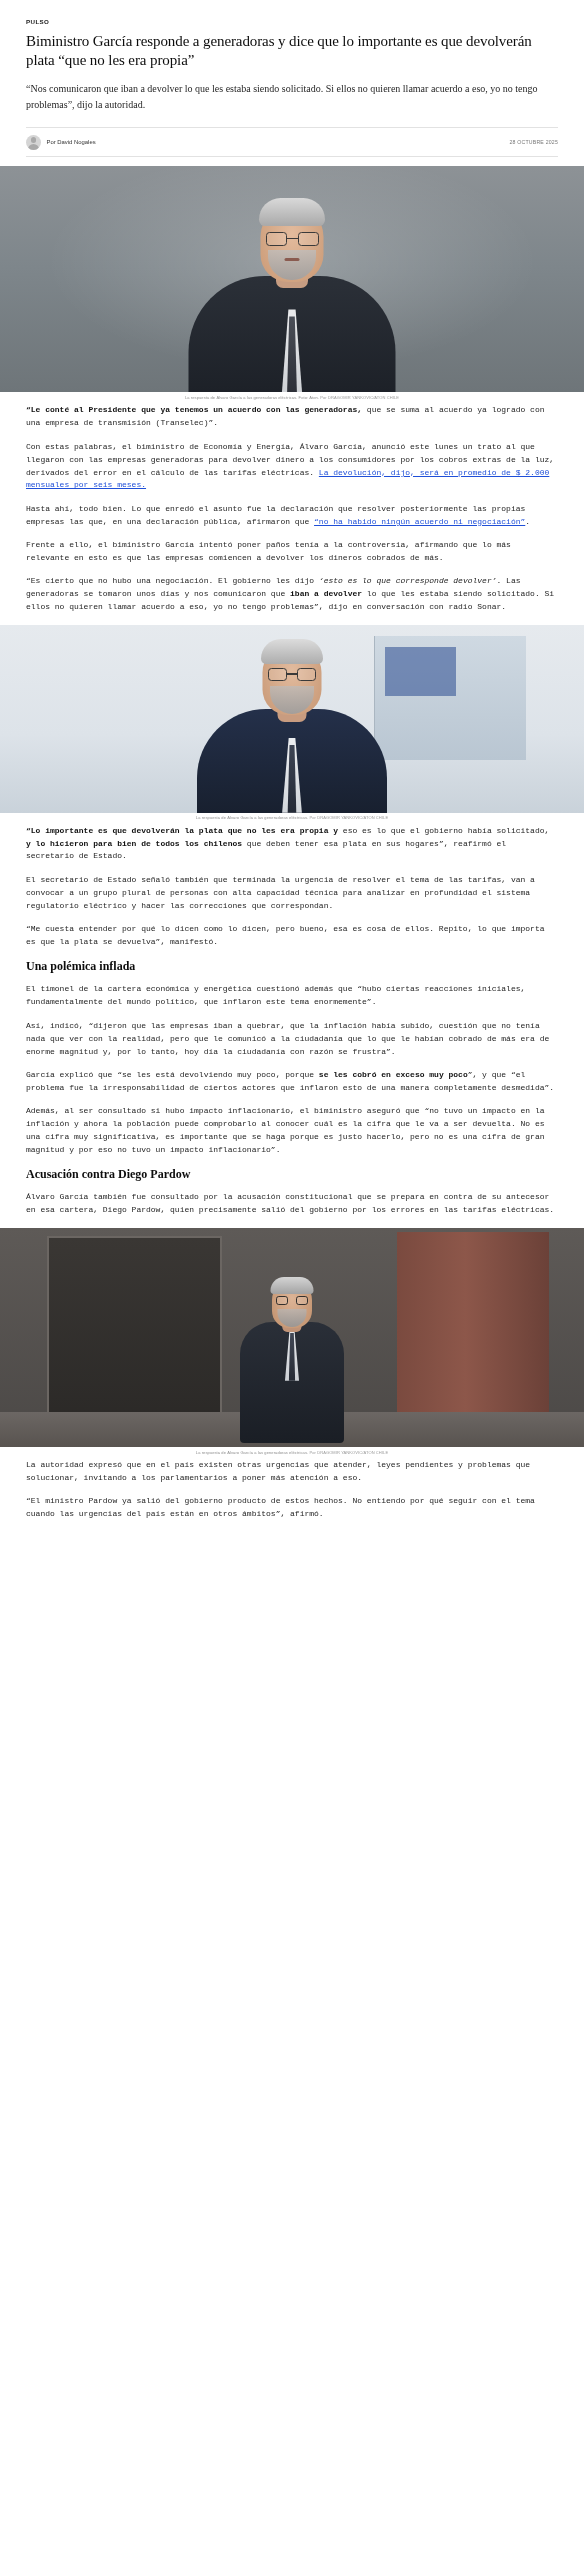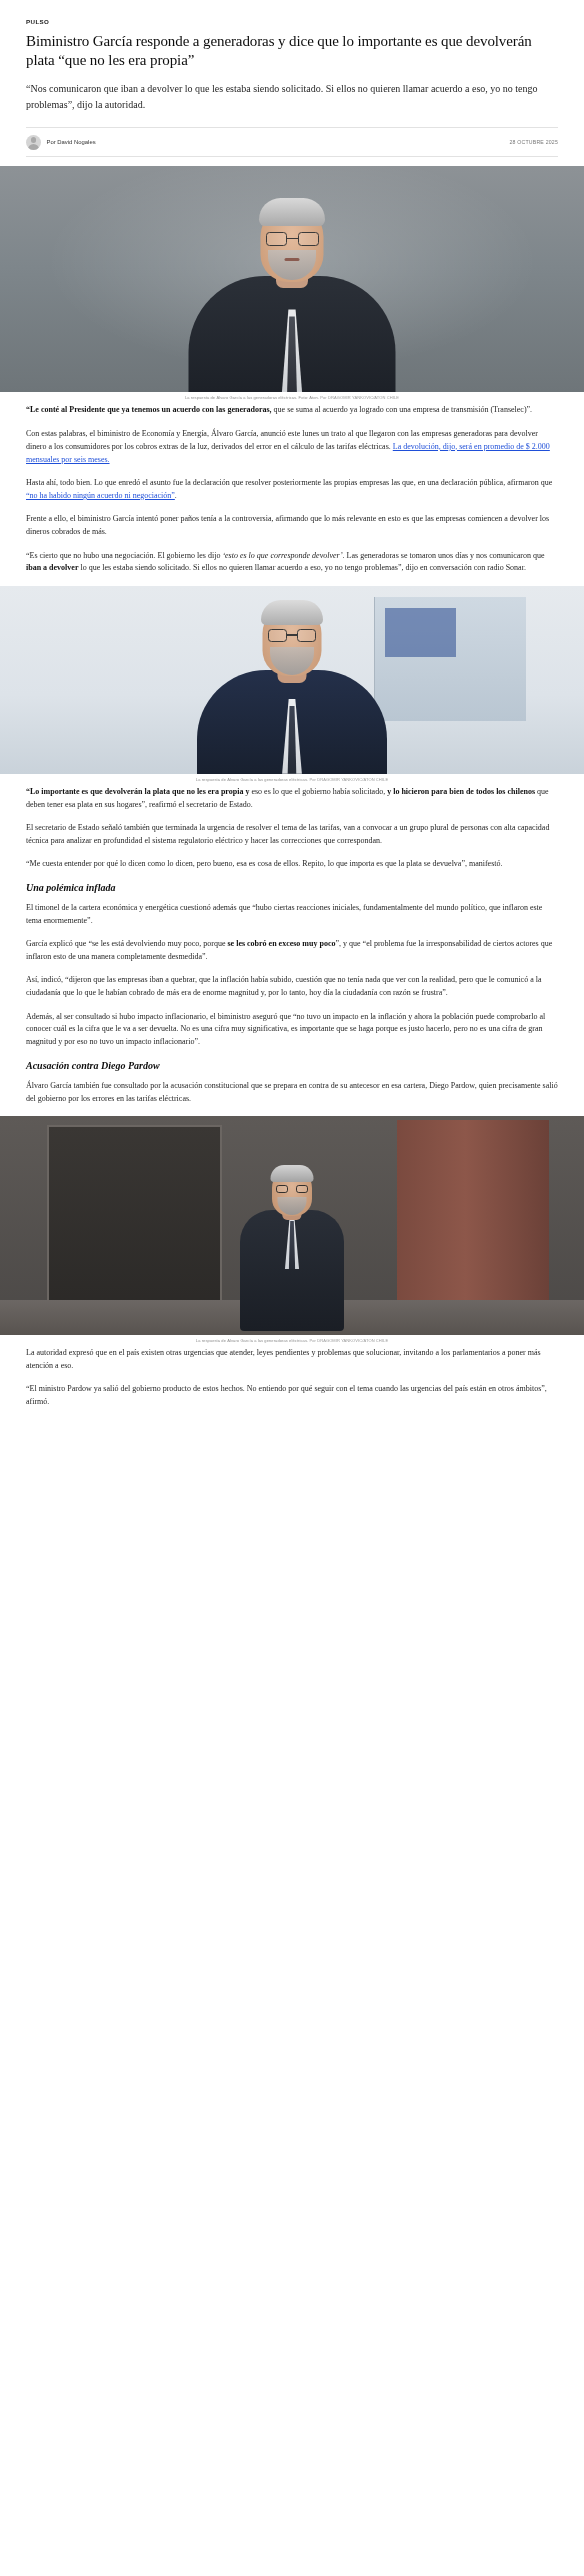--- a/index.html
+++ b/index.html
@@ -111,38 +111,37 @@
     font-family: "Liberation Sans", sans-serif;
     font-size: 4px;
     color: #8d8d8d;
     text-align: center;
     padding: 2.8px 0 0 0;
     letter-spacing: 0.1px;
   }
   .caption .credit { color: #9a9a9a; }
 
   p.body {
-    font-family: Liberation Serif, serif;
+    font-family: Liberation Mono, monospace;
     font-size: 8px;
     line-height: 1.62;
     color: #1e1e1e;
     margin: 0 0 10.4px 0;
   }
   p.body b, .bold { font-weight: bold; color: #111; }
   a.inline-link {
     color: #1f4fd8;
     text-decoration: underline;
   }
   h2.subhead {
     font-family: "Liberation Serif", serif;
-    font-size: 10px;
+    font-size: 12px;
     font-weight: bold;
     margin: 6px 0 9px 0;
     color: #0d0d0d;
-    font-style: italic;
   }
   .spacer-top { margin-top: 9.7px; }
 
   
   .photo-1 {
     height: 226px;
     background:
       radial-gradient(ellipse 60% 70% at 50% 42%, rgba(255,255,255,0.20), rgba(0,0,0,0) 70%),
       linear-gradient(180deg, #8d9296 0%, #7e868b 45%, #6e7579 100%);
   }
@@ -440,25 +439,25 @@
     <p class="body spacer-top">
       <b>“Lo importante es que devolverán la plata que no les era propia y</b><span> eso es lo que el gobierno había solicitado, </span><b>y lo hicieron para bien de todos los chilenos</b><span> que deben tener esa plata en sus hogares”, reafirmó el secretario de Estado.</span>
     </p>
 
     <p class="body">El secretario de Estado señaló también que terminada la urgencia de resolver el tema de las tarifas, van a convocar a un grupo plural de personas con alta capacidad técnica para analizar en profundidad el sistema regulatorio eléctrico y hacer las correcciones que correspondan.</p>
     <p class="body">“Me cuesta entender por qué lo dicen como lo dicen, pero bueno, esa es cosa de ellos. Repito, lo que importa es que la plata se devuelva”, manifestó.</p>
 
     <h2 class="subhead">Una polémica inflada</h2>
 
     <p class="body">El timonel de la cartera económica y energética cuestionó además que “hubo ciertas reacciones iniciales, fundamentalmente del mundo político, que inflaron este tema enormemente”.</p>
+    <p class="body">Así, indicó, “dijeron que las empresas iban a quebrar, que la inflación había subido, cuestión que no tenía nada que ver con la realidad, pero que le comunicó a la ciudadanía que lo que le habían cobrado de más era de enorme magnitud y, por lo tanto, hoy día la ciudadanía con razón se frustra”.</p>
+
     <p class="body">
       <span>García explicó que “se les está devolviendo muy poco, porque </span><b>se les cobró en exceso muy poco</b><span>”, y que “el problema fue la irresponsabilidad de ciertos actores que inflaron esto de una manera completamente desmedida”.</span>
     </p>
-
-    <p class="body">Así, indicó, “dijeron que las empresas iban a quebrar, que la inflación había subido, cuestión que no tenía nada que ver con la realidad, pero que le comunicó a la ciudadanía que lo que le habían cobrado de más era de enorme magnitud y, por lo tanto, hoy día la ciudadanía con razón se frustra”.</p>
 
     <p class="body">Además, al ser consultado si hubo impacto inflacionario, el biministro aseguró que “no tuvo un impacto en la inflación y ahora la población puede comprobarlo al conocer cuál es la cifra que le va a ser devuelta. No es una cifra muy significativa, es importante que se haga porque es justo hacerlo, pero no es una cifra de gran magnitud y por eso no tuvo un impacto inflacionario”.</p>
 
     <h2 class="subhead">Acusación contra Diego Pardow</h2>
 
     <p class="body">Álvaro García también fue consultado por la acusación constitucional que se prepara en contra de su antecesor en esa cartera, Diego Pardow, quien precisamente salió del gobierno por los errores en las tarifas eléctricas.</p>
   </div>
 
   <div class="figure">
     <div class="photo photo-3">

